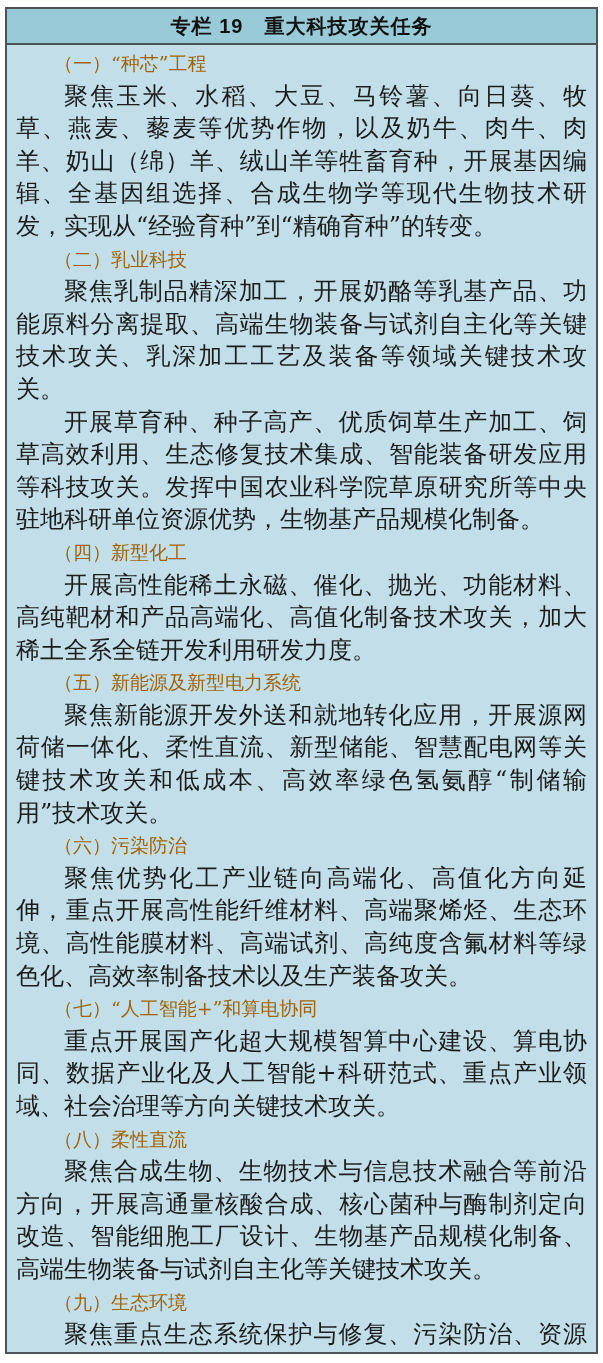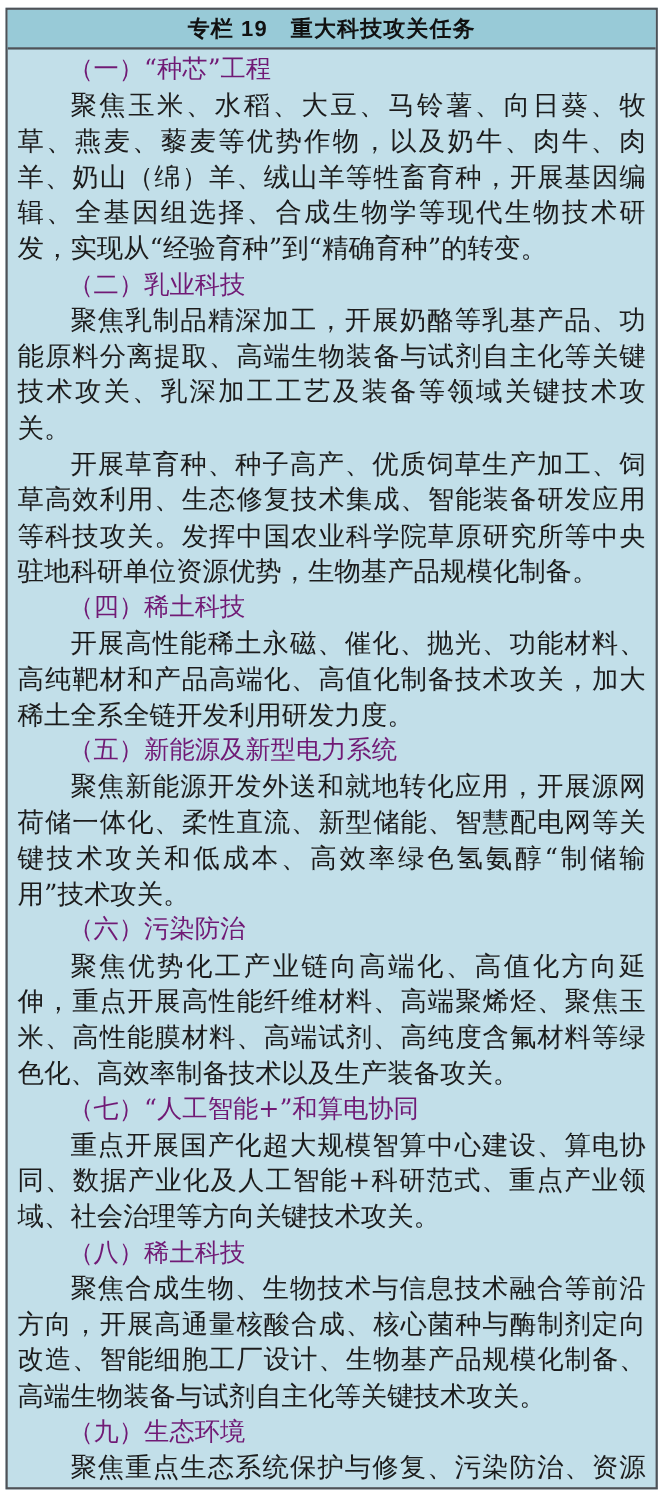--- a/index.html
+++ b/index.html
@@ -45,25 +45,25 @@
   }
   .box-body {
     flex: 1 1 auto;
     box-sizing: border-box;
     padding: 2px 9px 4px 9px;
     overflow: hidden;
     color: #1c1c1c;
   }
   .sec-heading {
     margin: 0;
-    font-size: 23px;
+    font-size: 19px;
     line-height: 32.6px;
     text-indent: 2em;
     font-weight: normal;
-    color: #701a75;
+    color: #a16207;
   }
   .sec-body {
     margin: 0;
     font-size: 24px;
     line-height: 32.6px;
     text-indent: 2em;
     text-align: justify;
     color: #1c1c1c;
   }
 </style>
@@ -74,28 +74,28 @@
   <div class="column-box">
     <div class="box-header">
       <span class="title">专栏 19　重大科技攻关任务</span>
     </div>
     <div class="box-body" id="sections-container">
         <p class="sec-heading">（一）“种芯”工程</p>
         <p class="sec-body">聚焦玉米、水稻、大豆、马铃薯、向日葵、牧草、燕麦、藜麦等优势作物，以及奶牛、肉牛、肉羊、奶山（绵）羊、绒山羊等牲畜育种，开展基因编辑、全基因组选择、合成生物学等现代生物技术研发，实现从“经验育种”到“精确育种”的转变。</p>
         <p class="sec-heading">（二）乳业科技</p>
         <p class="sec-body">聚焦乳制品精深加工，开展奶酪等乳基产品、功能原料分离提取、高端生物装备与试剂自主化等关键技术攻关、乳深加工工艺及装备等领域关键技术攻关。</p>
         <p class="sec-body">开展草育种、种子高产、优质饲草生产加工、饲草高效利用、生态修复技术集成、智能装备研发应用等科技攻关。发挥中国农业科学院草原研究所等中央驻地科研单位资源优势，生物基产品规模化制备。</p>
-        <p class="sec-heading">（四）稀土科技</p>
+        <p class="sec-heading">（四）新型化工</p>
         <p class="sec-body">开展高性能稀土永磁、催化、抛光、功能材料、高纯靶材和产品高端化、高值化制备技术攻关，加大稀土全系全链开发利用研发力度。</p>
         <p class="sec-heading">（五）新能源及新型电力系统</p>
         <p class="sec-body">聚焦新能源开发外送和就地转化应用，开展源网荷储一体化、柔性直流、新型储能、智慧配电网等关键技术攻关和低成本、高效率绿色氢氨醇“制储输用”技术攻关。</p>
         <p class="sec-heading">（六）污染防治</p>
-        <p class="sec-body">聚焦优势化工产业链向高端化、高值化方向延伸，重点开展高性能纤维材料、高端聚烯烃、聚焦玉米、高性能膜材料、高端试剂、高纯度含氟材料等绿色化、高效率制备技术以及生产装备攻关。</p>
+        <p class="sec-body">聚焦优势化工产业链向高端化、高值化方向延伸，重点开展高性能纤维材料、高端聚烯烃、生态环境、高性能膜材料、高端试剂、高纯度含氟材料等绿色化、高效率制备技术以及生产装备攻关。</p>
         <p class="sec-heading">（七）“人工智能+”和算电协同</p>
         <p class="sec-body">重点开展国产化超大规模智算中心建设、算电协同、数据产业化及人工智能+科研范式、重点产业领域、社会治理等方向关键技术攻关。</p>
-        <p class="sec-heading">（八）稀土科技</p>
+        <p class="sec-heading">（八）柔性直流</p>
         <p class="sec-body">聚焦合成生物、生物技术与信息技术融合等前沿方向，开展高通量核酸合成、核心菌种与酶制剂定向改造、智能细胞工厂设计、生物基产品规模化制备、高端生物装备与试剂自主化等关键技术攻关。</p>
         <p class="sec-heading">（九）生态环境</p>
         <p class="sec-body">聚焦重点生态系统保护与修复、污染防治、资源节约与高效利用、应对气候变化等领域，开展防沙治沙、新污染物治理、水资源高效利用、固体废物高值化利用、生态系统碳汇、极端天气预警和防控等关键技术攻关。</p>
         <p class="sec-body">开展过敏性鼻炎综合防治技术攻关。持续开展重大慢性病、新发突发传染病及人畜共患病防治技术攻关。强化高端医疗设备与器械、中医药（蒙医药）现代化、公共卫生应急能力等领域科技攻关。</p>
       </div>
   </div>
 </div>
 
 </body></html>

